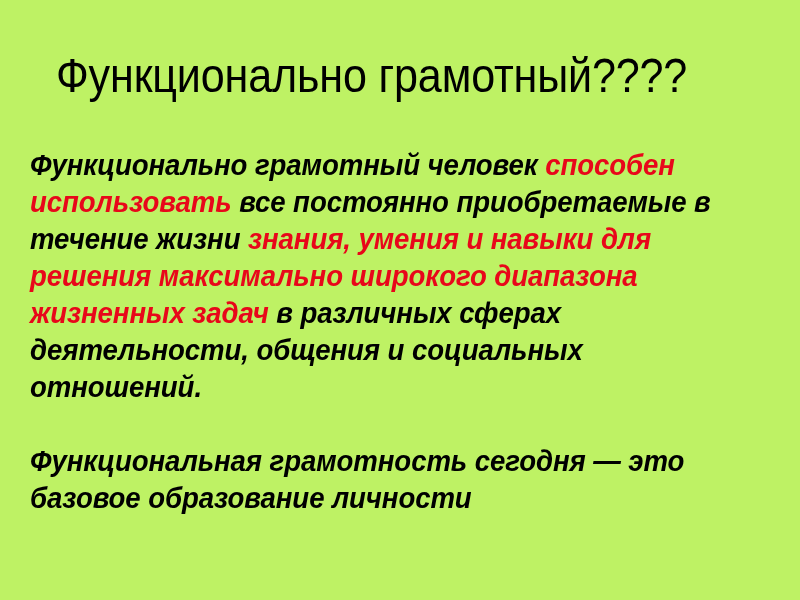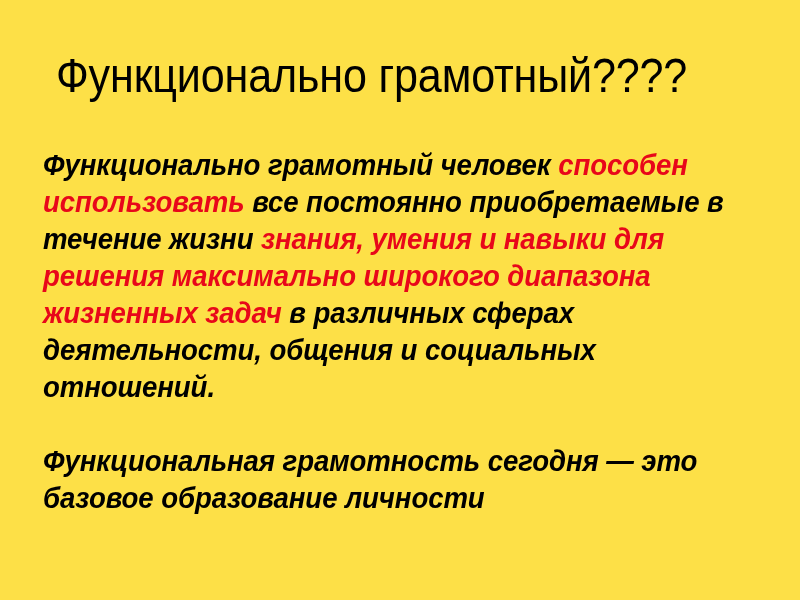--- a/index.html
+++ b/index.html
@@ -12,21 +12,21 @@
     height: 600px;
     background: #ffffff;
     font-family: "Liberation Sans", "DejaVu Sans", sans-serif;
     overflow: hidden;
   }
 
   .slide {
     position: relative;
     width: 800px;
     height: 600px;
-    background: #fde047;
+    background: #bef264;
     box-sizing: border-box;
   }
 
   
   .slide-title {
     position: absolute;
     left: 56px;
     top: 46px;
     width: 700px;
     margin: 0;
@@ -41,21 +41,20 @@
     transform: scaleX(0.88);
     transform-origin: left center;
   }
 
   
   .slide-body {
     position: absolute;
     left: 30px;
     top: 146px;
     width: 730px;
-    margin-left: 13px;
   }
 
   .body-paragraph {
     margin: 0;
     font-family: "Liberation Sans", "DejaVu Sans", sans-serif;
     font-size: 30px;
     font-weight: 700;
     font-style: italic;
     line-height: 37px;
     color: #000000;

